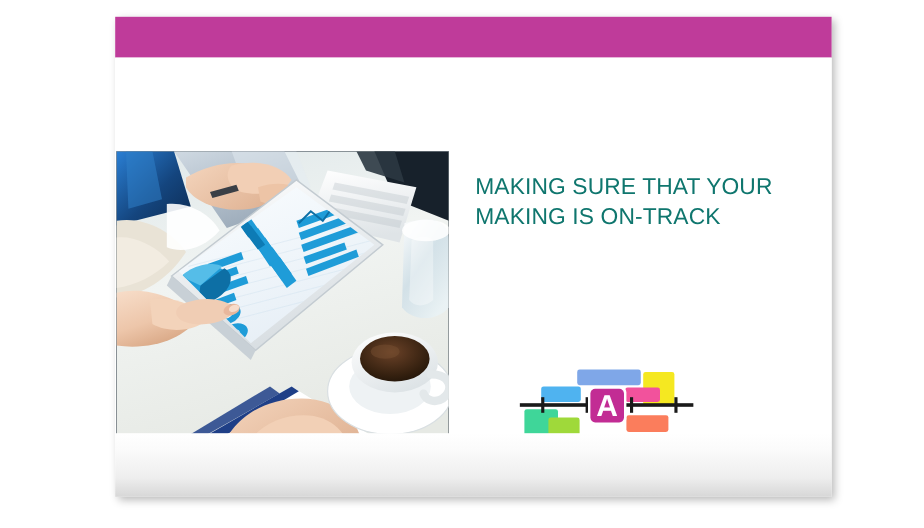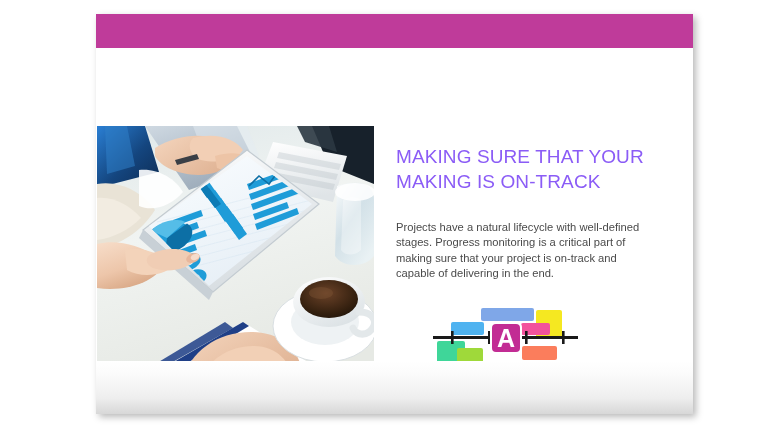--- a/index.html
+++ b/index.html
@@ -33,21 +33,21 @@
     position:absolute;left:1px;top:78px;width:277px;height:255px;
     overflow:hidden;background:#0d1b26;
   }
   .photo svg{display:block;width:277px;height:255px;}
 
   
   .text-col{
     position:absolute;left:300px;top:96px;width:262px;
   }
   .slide-title{
-    font-size:19px;line-height:25px;color:#8b5cf6;
+    font-size:19px;line-height:25px;color:#0f766e;
     letter-spacing:0.1px;font-weight:400;margin:0;
   }
   .slide-para{
     margin:0;position:absolute;left:300px;top:172px;width:244px;
     font-size:11.2px;line-height:15.4px;color:#4a4a4a;
   }
 
   
   .gantt{
     position:absolute;left:337px;top:252px;width:145px;height:80px;
@@ -256,21 +256,20 @@
       </svg>
     </div>
 
     <div class="text-col">
       <h1 class="slide-title">
         <span>MAKING SURE THAT YOUR</span><br>
         <span>MAKING IS ON-TRACK</span>
       </h1>
     </div>
 
-    <p class="slide-para">Projects have a natural lifecycle with well-defined stages. Progress monitoring is a critical part of making sure that your project is on-track and capable of delivering in the end.</p>
 
     <div class="gantt">
       <svg viewBox="0 0 145 80" xmlns="http://www.w3.org/2000/svg" aria-hidden="true">
 
         <rect x="48" y="8" width="53" height="13" rx="2" fill="#7fa7e8"></rect>
 
         <rect x="103" y="10" width="26" height="28" rx="2" fill="#f5e821"></rect>
 
         <rect x="18" y="22" width="33" height="13" rx="2" fill="#4fb3f0"></rect>
 

